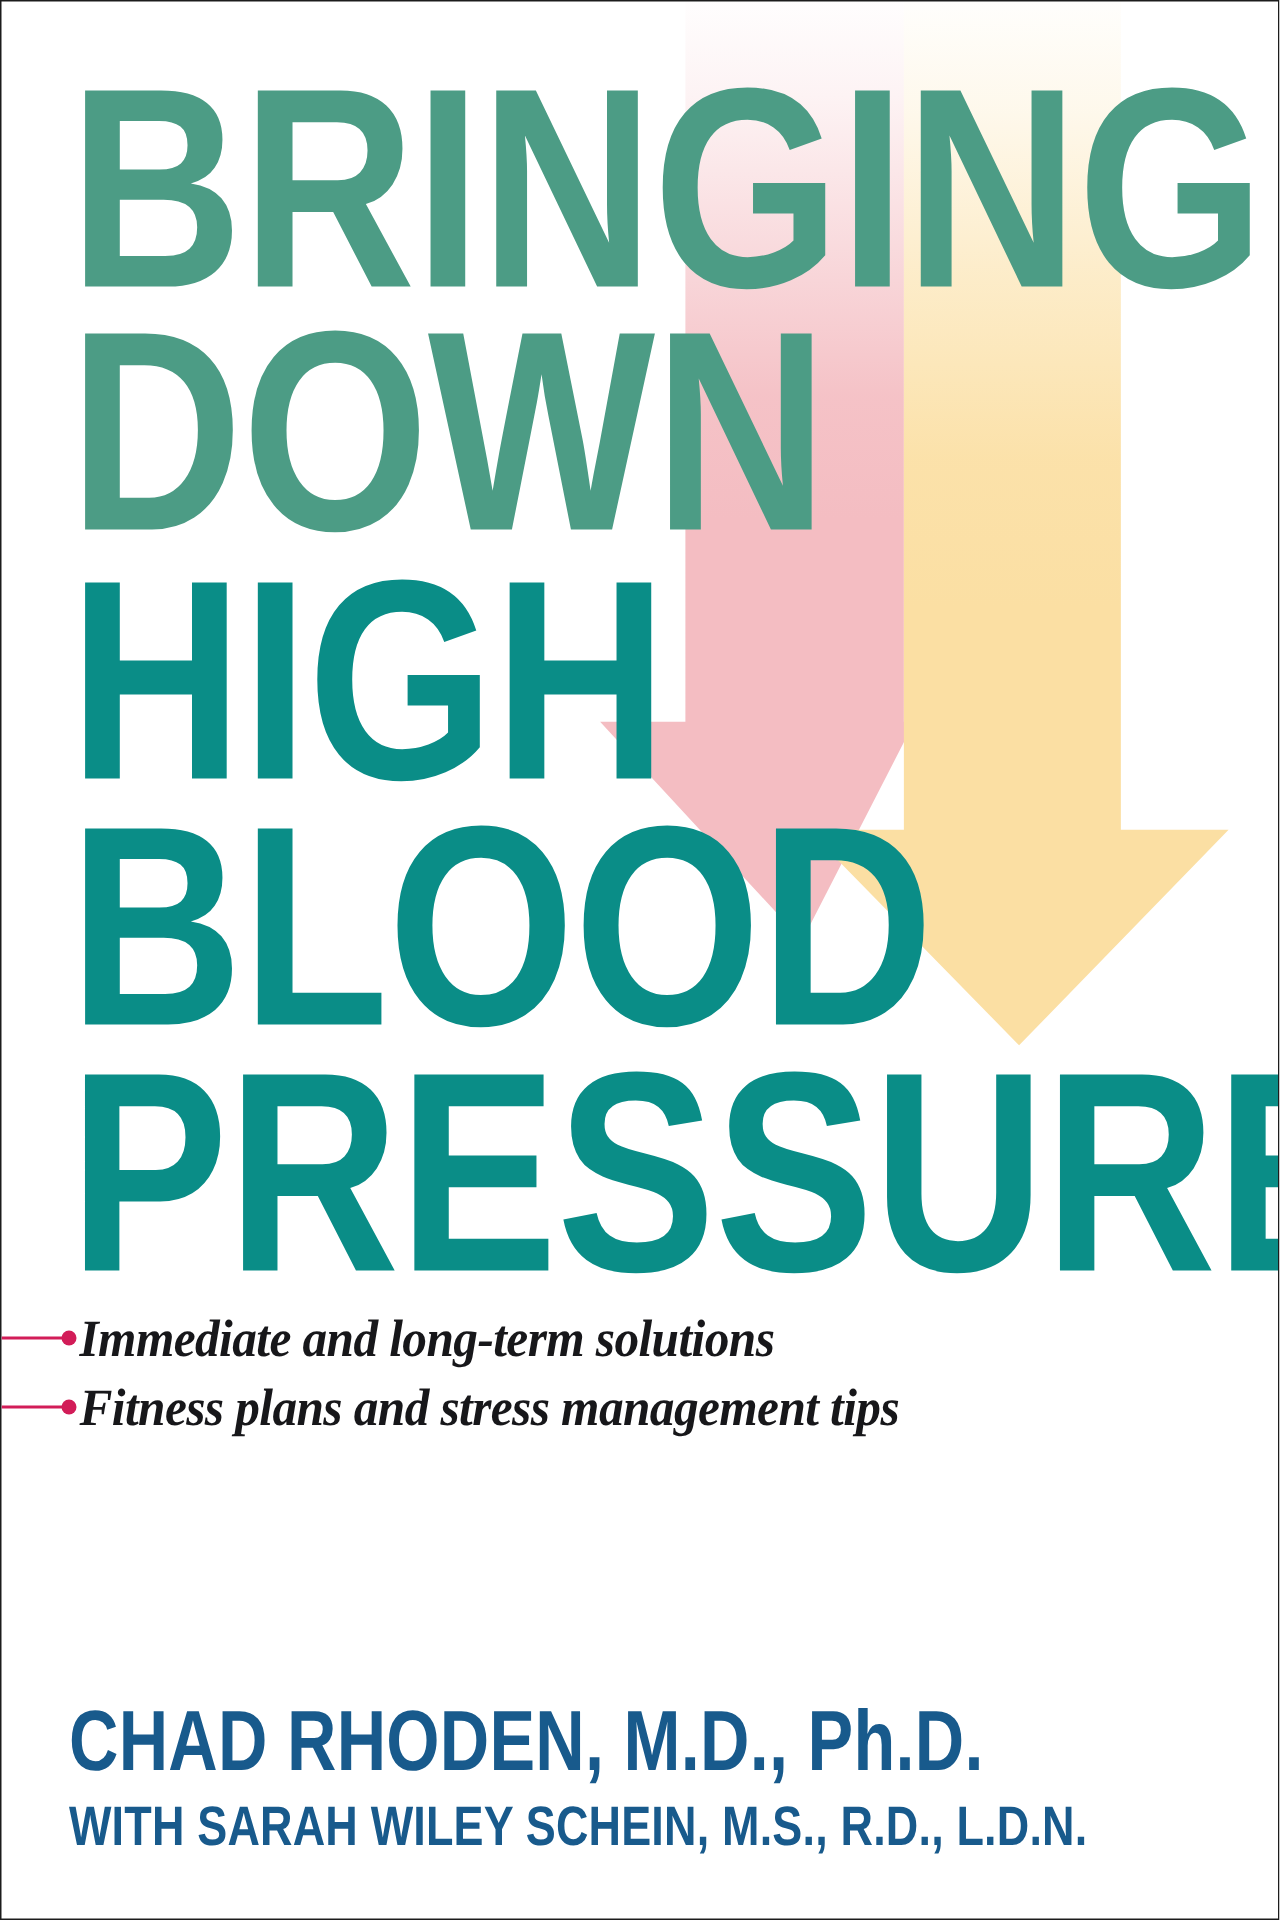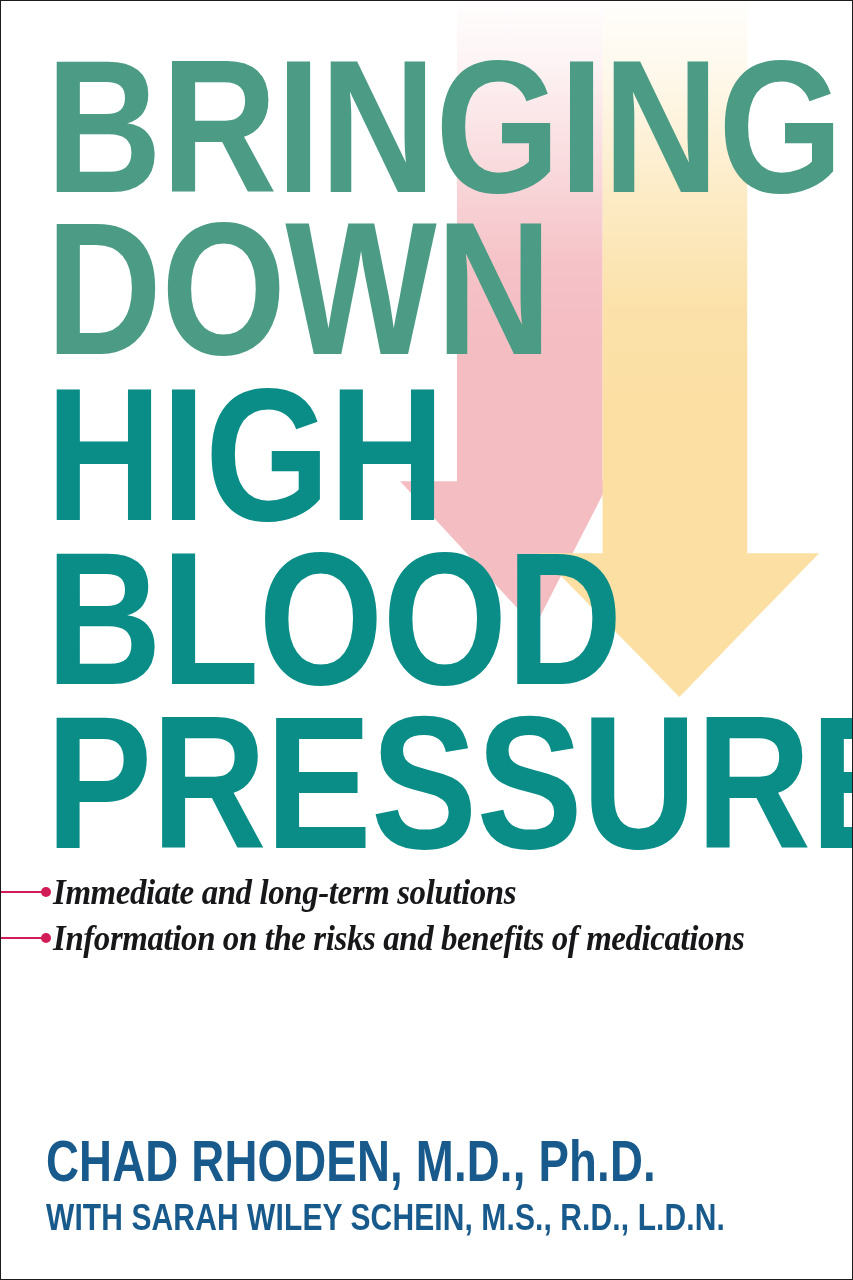--- a/index.html
+++ b/index.html
@@ -205,21 +205,21 @@
         <span class="rule"></span>
           <span class="dot"></span>
       </span>
       <span class="bullet-text">Immediate and long-term solutions</span>
     </div>
     <div class="bullet-row">
       <span class="bullet-marker">
         <span class="rule"></span>
           <span class="dot"></span>
       </span>
-      <span class="bullet-text">Information on the risks and benefits of medications</span>
+      <span class="bullet-text">Fitness plans and stress management tips</span>
     </div>
   </div>
 
   <div id="author-block">
     <div class="author-main">CHAD RHODEN, M.D., Ph.D.</div>
     <div class="author-sub">WITH SARAH WILEY SCHEIN, M.S., R.D., L.D.N.</div>
   </div>
 
 </div>
 

